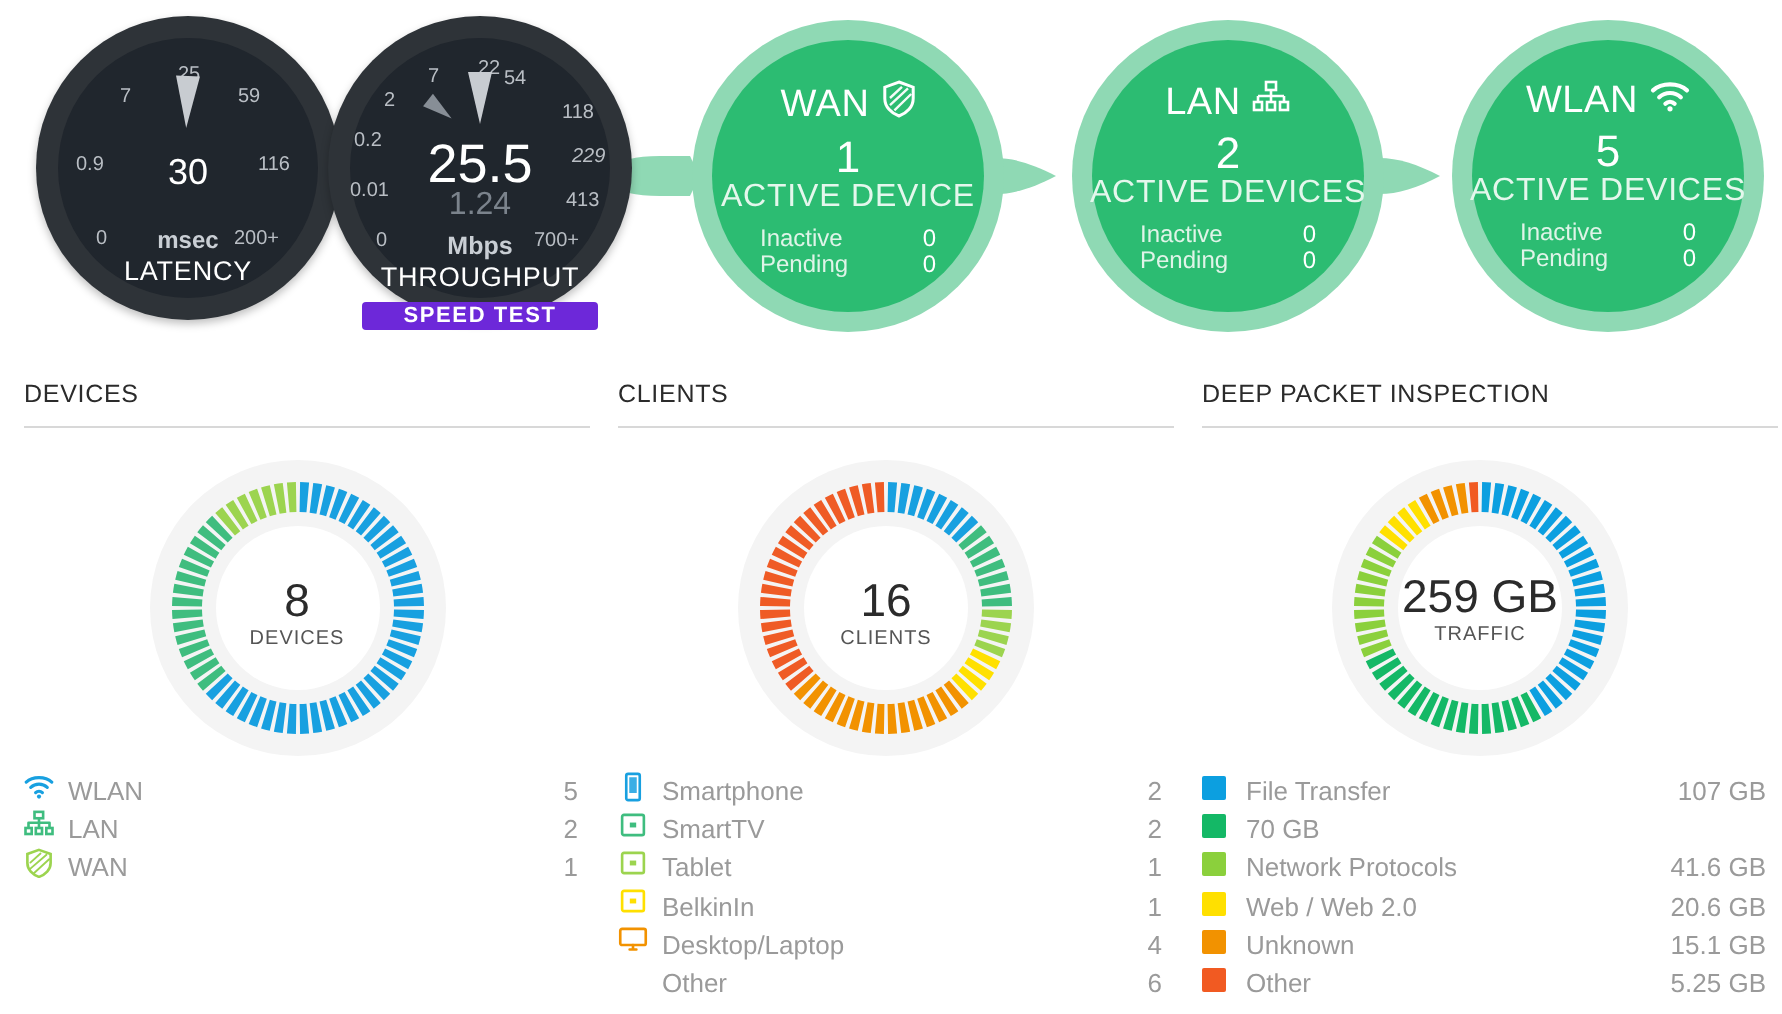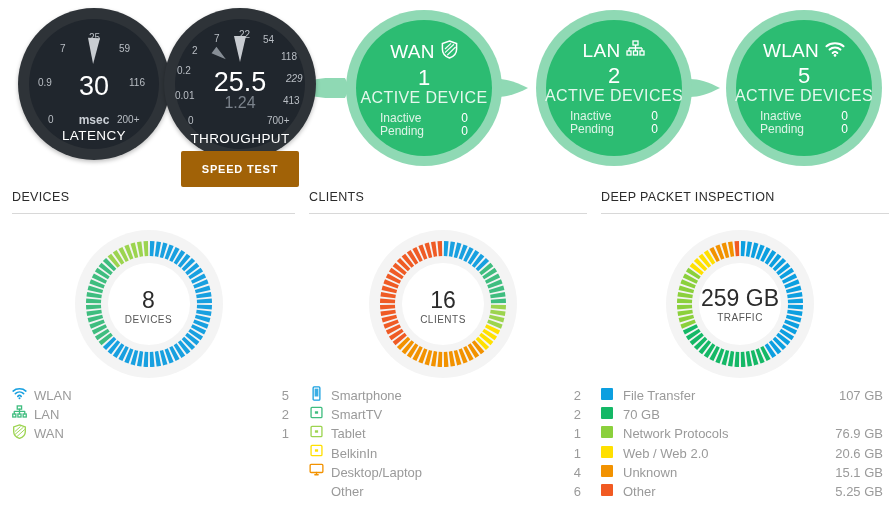--- a/index.html
+++ b/index.html
@@ -144,50 +144,51 @@
         <div class="tick" style="left:30px;top:107px;">0</div>
         <div class="tick" style="left:20px;top:70px;">0.9</div>
         <div class="tick" style="left:42px;top:36px;">7</div>
         <div class="tick" style="left:71px;top:25px;">25</div>
         <div class="tick" style="left:101px;top:36px;">59</div>
         <div class="tick" style="left:111px;top:70px;">116</div>
         <div class="tick" style="left:99px;top:107px;">200+</div>
 
         <div class="needle" style="left:70px;top:30px;transform:rotate(2deg);"></div>
 
-        <div class="val" style="top:64px;font-size:27px;line-height:29px;">30</div>
+        <div class="val" style="top:64px;font-size:18px;line-height:29px;">30</div>
         <div class="sub" style="top:105px;font-size:12px;">msec</div>
         <div class="lbl" style="top:120px;font-size:13.5px;">LATENCY</div>
       </div>
     </div>
 
     <div class="gauge-wrap" style="left:164px;">
       <div class="gauge" style="width:152px;height:152px;">
         <div class="inner" style="left:11px;top:11px;width:130px;height:130px;"></div>
 
         <div class="tick" style="left:24px;top:108px;">0</div>
         <div class="tick" style="left:11px;top:83px;">0.01</div>
         <div class="tick" style="left:13px;top:58px;">0.2</div>
         <div class="tick" style="left:28px;top:38px;">2</div>
         <div class="tick" style="left:50px;top:26px;">7</div>
         <div class="tick" style="left:75px;top:22px;">22</div>
-        <div class="tick" style="left:99px;top:27px;">54</div>
+        <div class="tick" style="left:88px;top:27px;">54</div>
         <div class="tick" style="left:117px;top:44px;">118</div>
         <div class="tick" style="left:122px;top:66px;font-style:italic;">229</div>
         <div class="tick" style="left:119px;top:88px;">413</div>
         <div class="tick" style="left:103px;top:108px;">700+</div>
 
         <div class="needle" style="left:70px;top:28px;transform:rotate(0deg);"></div>
         <div class="needle sm" style="left:46px;top:42px;transform:rotate(-52deg);"></div>
 
         <div class="val" style="top:60px;font-size:27px;line-height:29px;">25.5</div>
         <div class="val2" style="top:86px;font-size:16px;">1.24</div>
+        <div class="sub" style="top:108px;font-size:12.5px;">Mbps</div>
         <div class="lbl" style="top:123px;font-size:13.5px;">THROUGHPUT</div>
       </div>
-      <button class="speedtest" style="left:17px;top:143px;width:118px;height:36px;background:#a16207;">SPEED TEST</button>
+      <button class="speedtest" style="left:17px;top:143px;width:118px;height:14px;background:#6d28d9;">SPEED TEST</button>
     </div>
 
     <div class="pod" style="left:346px;top:10px;width:156px;height:156px;">
       <div class="ring" style="background:#8fd9b4;"></div>
       <div class="disc" style="left:10px;top:10px;width:136px;height:136px;background:#2cbc72;"></div>
       <div class="content" style="padding-top:30px;">
         <div class="title">
           <span>WAN</span>
           <span>
             <svg width="17" height="19" viewBox="0 0 17 19" aria-hidden="true">
@@ -606,21 +607,21 @@
             <span class="ic">
               <span><span class="swatch" style="background: rgb(20, 184, 102);"></span></span>
             </span>
             <span class="vl">70 GB</span>
           </div>
           <div class="row">
             <span class="ic">
               <span><span class="swatch" style="background: rgb(139, 208, 60);"></span></span>
             </span>
             <span class="nm">Network Protocols</span>
-            <span class="vl">76.9 GB</span>
+            <span class="vl">41.6 GB</span>
           </div>
           <div class="row">
             <span class="ic">
               <span><span class="swatch" style="background: rgb(255, 224, 0);"></span></span>
             </span>
             <span class="nm">Web / Web 2.0</span>
             <span class="vl">20.6 GB</span>
           </div>
           <div class="row">
             <span class="ic">

